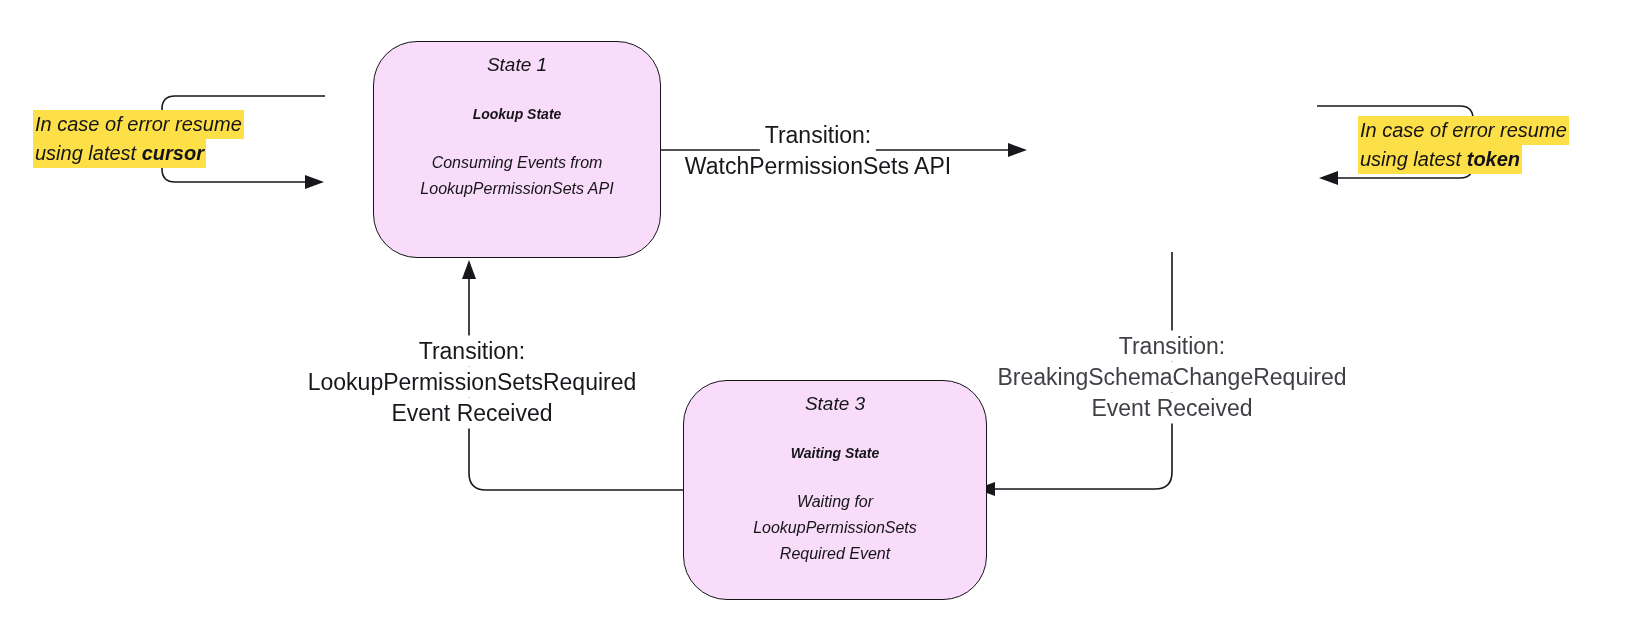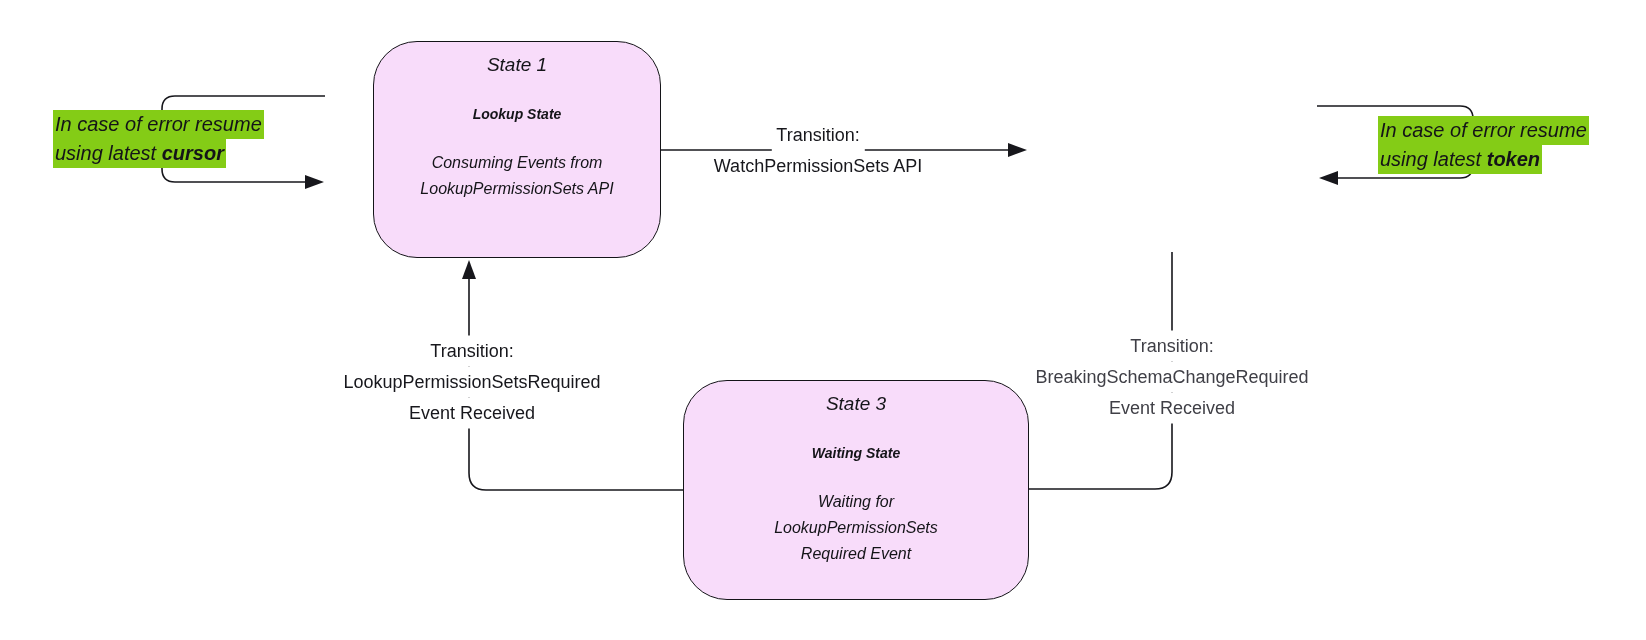--- a/index.html
+++ b/index.html
@@ -26,34 +26,34 @@
     text-align:center;
   }
   .state-label{font-style:italic;font-size:19px;line-height:24px;color:#141418;}
   .state-name{font-style:italic;font-weight:bold;font-size:14px;line-height:24px;margin-top:25px;color:#141418;}
   .state-desc{font-style:italic;font-size:16px;line-height:26px;margin-top:24px;width:210px;color:#141418;}
 
   .t-label{
     position:absolute;
     display:flex;flex-direction:column;align-items:center;
     transform:translate(-50%,-50%);
-    font-size:18px;line-height:31px;
+    font-size:23px;line-height:31px;
     white-space:nowrap;text-align:center;
   }
   .t-label span{background:#ffffff;padding:0 5px;}
   .t-label.muted{color:var(--label-text-muted,#3f3f46);}
 
   .loop-label{
     position:absolute;
     font-style:italic;
     font-size:20px;line-height:29px;
     white-space:nowrap;
     color:#141418;
   }
-  .loop-label .ll-line{background:#84cc16;padding:0 2px;display:inline-block;margin-left:20px;}
+  .loop-label .ll-line{background:#fde047;padding:0 2px;display:inline-block;}
 </style>
 </head>
 <body>
 
 <div class="canvas">
 
   <svg class="connectors" viewBox="0 0 1646 640" aria-hidden="true">
 
     <path d="M 325 96 H 175 Q 162 96 162 109 V 169 Q 162 182 175 182 H 306"></path>
     <polygon points="324,182 305,175 305,189"></polygon>
@@ -98,19 +98,19 @@
     <span>Event Received</span>
   </div>
 
   <div class="state" style="left:325px;top:41px;width:288px;height:217px;margin-left:48px;">
     <div class="state-label">State 1</div>
     <div class="state-name">Lookup State</div>
     <div class="state-desc">Consuming Events from LookupPermissionSets API</div>
   </div>
 
 
-  <div class="state" style="left:683px;top:380px;width:346px;height:220px;">
+  <div class="state" style="left:683px;top:380px;width:304px;height:220px;">
     <div class="state-label">State 3</div>
     <div class="state-name">Waiting State</div>
     <div class="state-desc">Waiting for LookupPermissionSets Required Event</div>
   </div>
 
 </div>
 
 </body></html>

